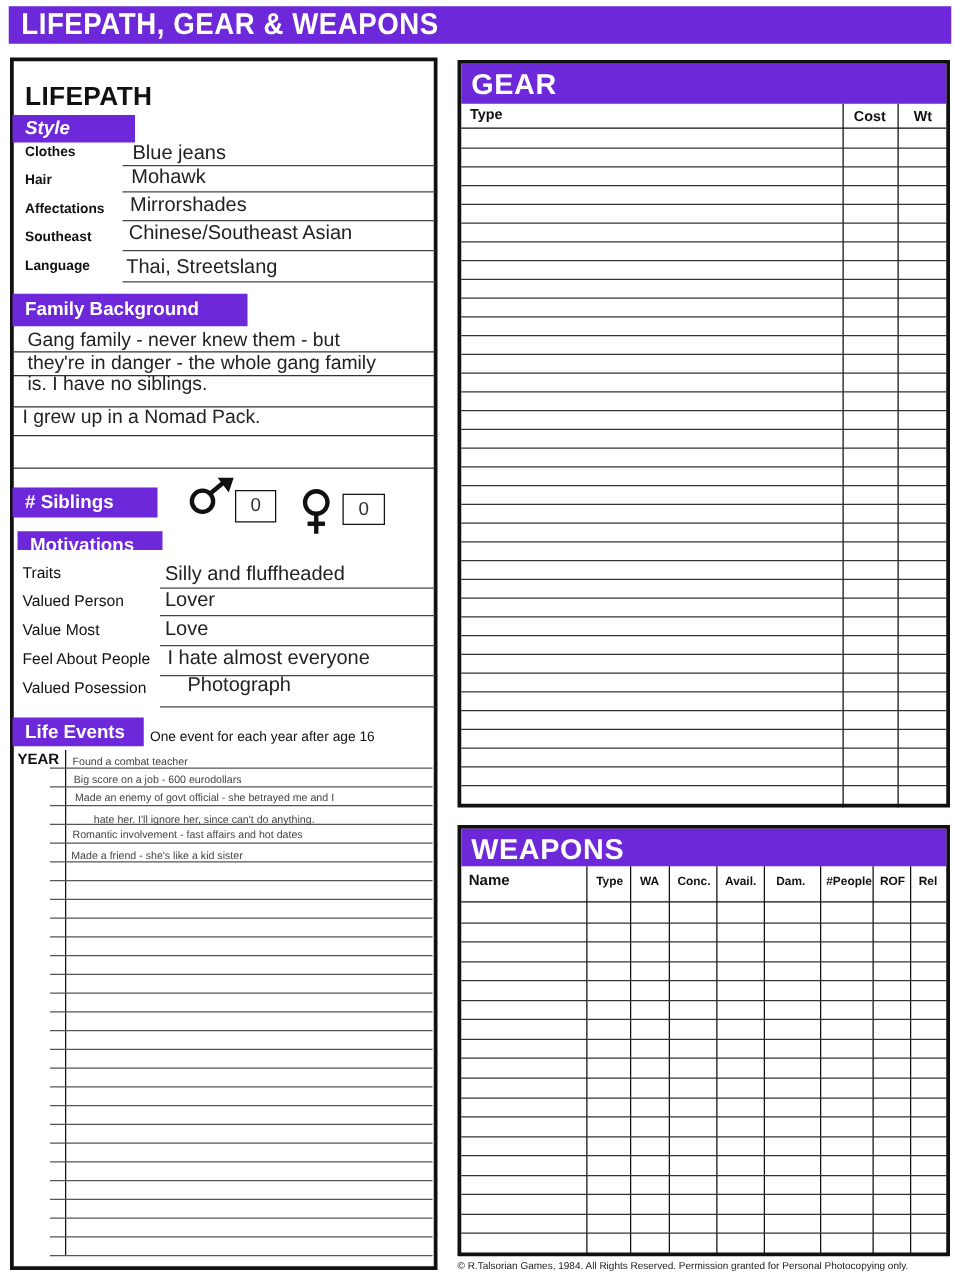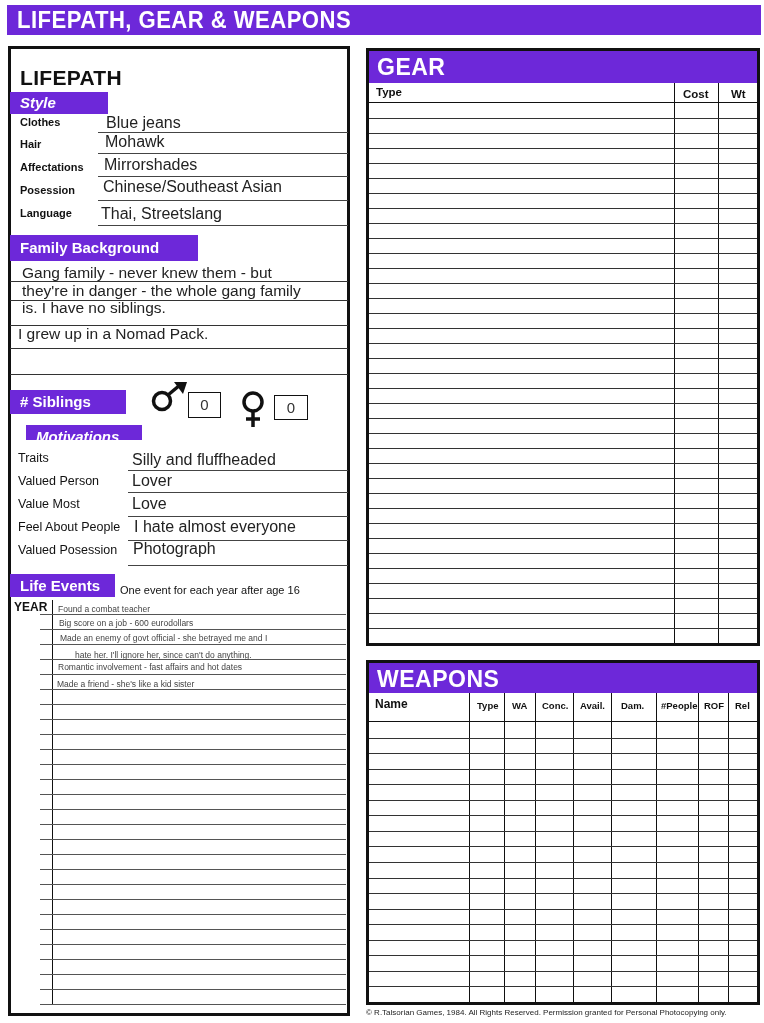--- a/index.html
+++ b/index.html
@@ -48,21 +48,21 @@
 <div class="field-line" style="left:98px; top:132px; width:250px;"></div>
 
 <div class="style-label" style="top:138px;">Hair</div>
 <div class="field-val" style="left:105px; top:133px;">Mohawk</div>
 <div class="field-line" style="left:98px; top:153px; width:250px;"></div>
 
 <div class="style-label" style="top:161px;">Affectations</div>
 <div class="field-val" style="left:104px; top:156px;">Mirrorshades</div>
 <div class="field-line" style="left:98px; top:176px; width:250px;"></div>
 
-<div class="style-label" style="top:184px;">Posession</div>
+<div class="style-label" style="top:184px;">Southeast</div>
 <div class="field-val" style="left:103px; top:178px;">Chinese/Southeast Asian</div>
 <div class="field-line" style="left:98px; top:200px; width:250px;"></div>
 
 <div class="style-label" style="top:207px;">Language</div>
 <div class="field-val" style="left:101px; top:205px;">Thai, Streetslang</div>
 <div class="field-line" style="left:98px; top:225px; width:250px;"></div>
 
 <div class="section-bar blackbar" style="left:10px; top:235px; width:188px; height:26px; line-height:26px;">Family Background</div>
 
 <div class="bg-text" style="top:264px;">Gang family - never knew them - but</div>
@@ -82,40 +82,40 @@
   <polygon points="24,0 37,0 33,12" fill="#111"></polygon>
 </svg>
 <div class="sib-box" style="left:188px; top:392px; width:33px; height:26px; line-height:24px;">0</div>
 <svg class="abs" style="left:240px; top:390px;" width="28" height="38">
   <circle cx="13" cy="12" r="9" fill="none" stroke="#111" stroke-width="3.5"></circle>
   <line x1="13" y1="21" x2="13" y2="37" stroke="#111" stroke-width="3.5"></line>
   <line x1="6" y1="29" x2="20" y2="29" stroke="#111" stroke-width="3.5"></line>
 </svg>
 <div class="sib-box" style="left:274px; top:395px; width:34px; height:25px; line-height:23px;">0</div>
 
-<div class="section-bar blackbar" style="left:26px; top:425px; width:116px; height:15px; line-height:23px;font-style:italic;">Motivations</div>
+<div class="section-bar blackbar" style="left:14px; top:425px; width:116px; height:15px; line-height:23px;">Motivations</div>
 
 <div class="mot-label" style="top:451px;">Traits</div>
 <div class="field-val" style="left:132px; top:451px;">Silly and fluffheaded</div>
 <div class="field-line" style="left:128px; top:470px; width:220px;"></div>
 
 <div class="mot-label" style="top:474px;">Valued Person</div>
 <div class="field-val" style="left:132px; top:472px;">Lover</div>
 <div class="field-line" style="left:128px; top:492px; width:220px;"></div>
 
 <div class="mot-label" style="top:497px;">Value Most</div>
 <div class="field-val" style="left:132px; top:495px;">Love</div>
 <div class="field-line" style="left:128px; top:516px; width:220px;"></div>
 
 <div class="mot-label" style="top:520px;">Feel About People</div>
 <div class="field-val" style="left:134px; top:518px;">I hate almost everyone</div>
 <div class="field-line" style="left:128px; top:540px; width:220px;"></div>
 
 <div class="mot-label" style="top:543px;">Valued Posession</div>
-<div class="field-val" style="left:133px; top:540px;text-align:right;">Photograph</div>
+<div class="field-val" style="left:150px; top:540px;text-align:right;">Photograph</div>
 <div class="field-line" style="left:128px; top:565px; width:220px;"></div>
 
 <div class="section-bar blackbar" style="left:10px; top:574px; width:105px; height:23px; line-height:23px;">Life Events</div>
 <div class="abs" style="left:120px; top:584px; font-size:11px;">One event for each year after age 16</div>
 <div class="abs" style="left:14px; top:600px; font-size:12px; font-weight:bold;">YEAR</div>
 <div class="vline" style="left:52px; top:600px; height:404px;"></div>
 <div id="life-lines">
     <div class="le-line" style="top:614px;"></div>
     <div class="le-line" style="top:629px;"></div>
     <div class="le-line" style="top:644px;"></div>

